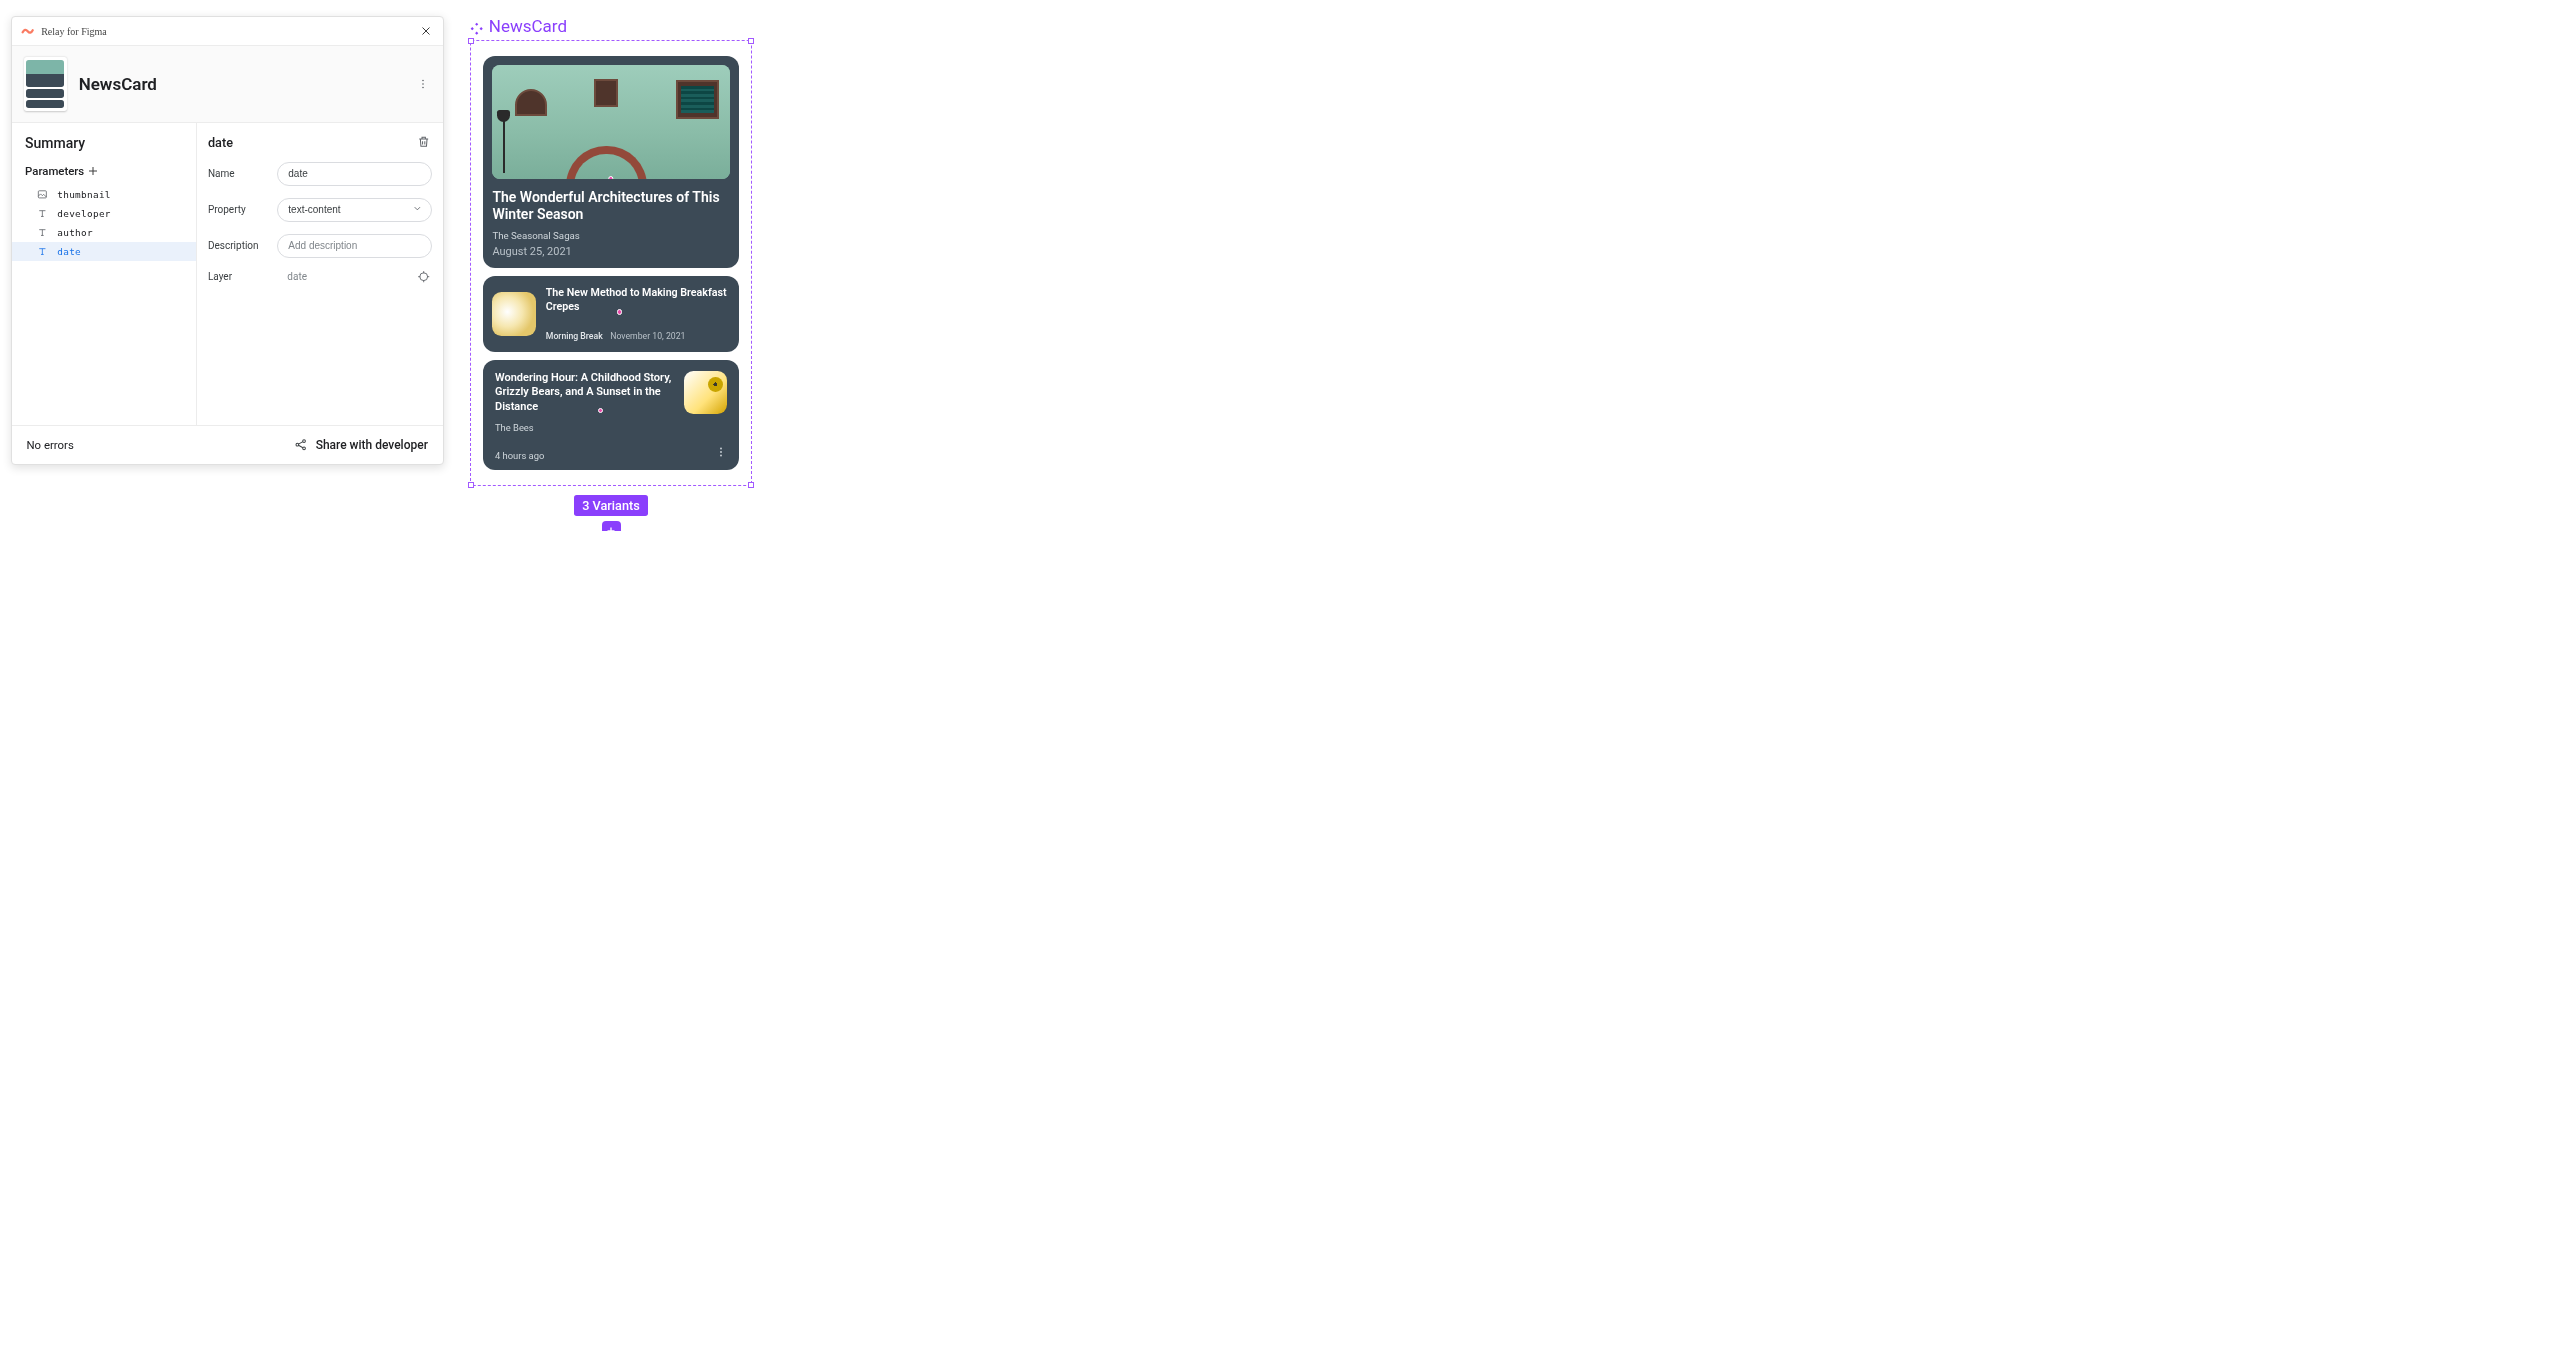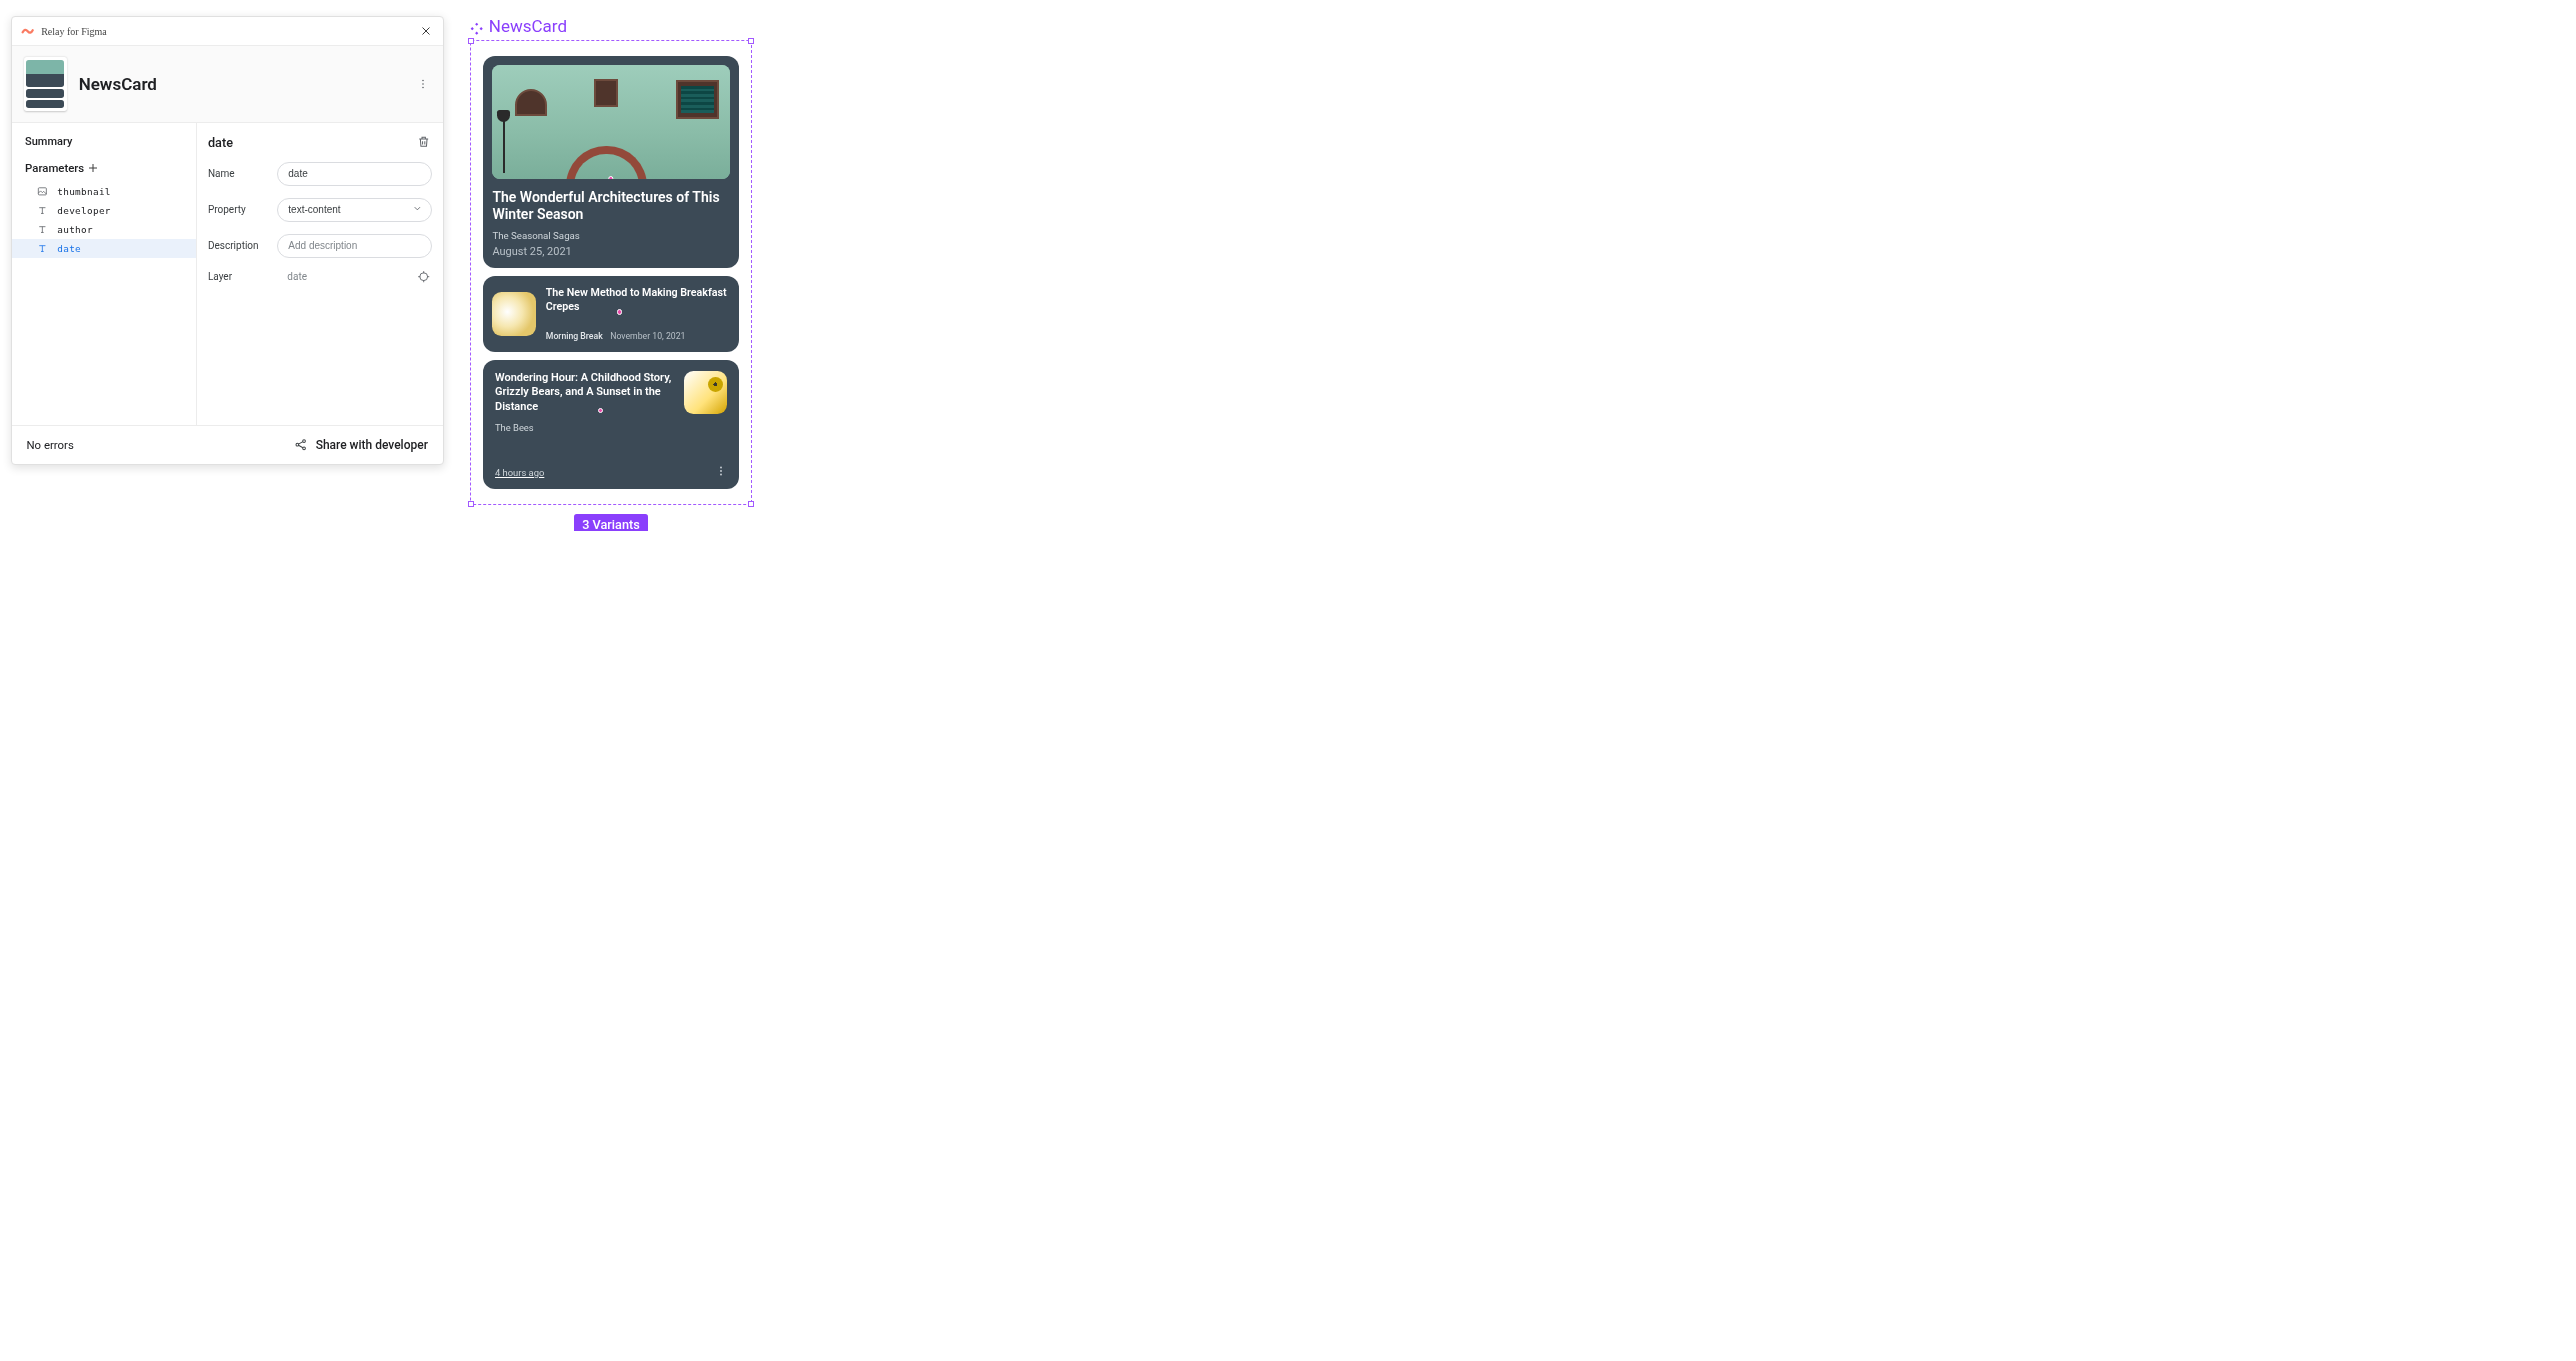--- a/index.html
+++ b/index.html
@@ -66,21 +66,21 @@
     display:flex;
     min-height:0;
   }
   .sidebar-col {
     width:190px;
     border-right:0.7px solid #ececec;
     padding:12px 0 0 0;
     display:flex; flex-direction:column;
   }
   .side-section-title {
-    font-size:11px;
+    font-size:14px;
     font-weight:500;
     padding:0 13.4px 12px 13.4px;
   }
   .params-header {
     display:flex; align-items:center; justify-content:flex-start;
     padding:0 8px 5.4px 13.4px;
   }
   .params-title { font-size:11.4px; font-weight:500; }
   .add-btn { width:17.4px; height:17.4px; display:flex; align-items:center; justify-content:center; cursor:pointer; }
   .add-btn svg { width:12px; height:12px; stroke:#3c3c3c; stroke-width:2; }
@@ -190,21 +190,21 @@
   .card2 .meta { margin-top:4px; font-size:8.7px; color:#b8c1c8; }
   .card2 .meta .auth { color:#e2e6ea; font-weight:500; margin-right:5.4px;}
 
   .card3 { padding:10.7px 12px 9.4px 12px; position:relative;}
   .card3 .row{display:flex; gap:10.7px;}
   .card3 .txt{flex:1;}
   .card3 .headline { font-size:11px; font-weight:600; line-height:1.35; position:relative;}
   .card3 .thumb { width:43px; height:43px; border-radius:9.4px; background:linear-gradient(135deg,#fff 0%, #ffe27a 60%, #d4a300 100%); flex-shrink:0; position:relative;}
   .card3 .thumb::after{content:"";position:absolute;right:4px;top:6.7px;width:14.8px;height:14.8px;border-radius:50%;background:radial-gradient(circle,#3a3a2c 0 2px, transparent 2px),#c9a500;}
   .card3 .author { margin-top:6.7px; font-size:9.4px; color:#cfd6db; }
-  .card3 .foot { display:flex; align-items:center; justify-content:space-between; margin-top:32px;text-decoration:underline;}
+  .card3 .foot { display:flex; align-items:flex-end; justify-content:space-between; margin-top:13px;}
   .card3 .date { font-size:9.4px; color:#cfd6db; }
   .card3 .more{width:12px;cursor:pointer;}
 
   .variant-badge {
     display:block;
     width:fit-content;
     margin:9.4px auto 5.4px auto;
     background:#8a3ffc;
     color:#fff;
     font-size:12.7px;

